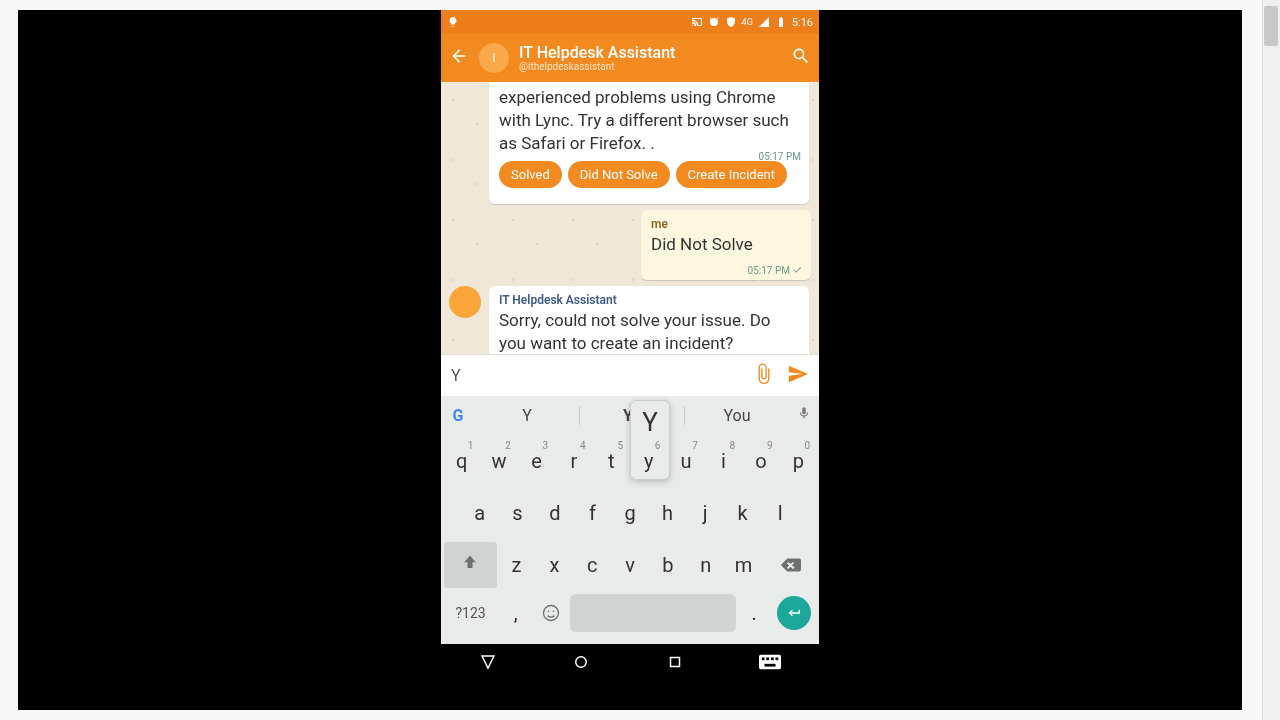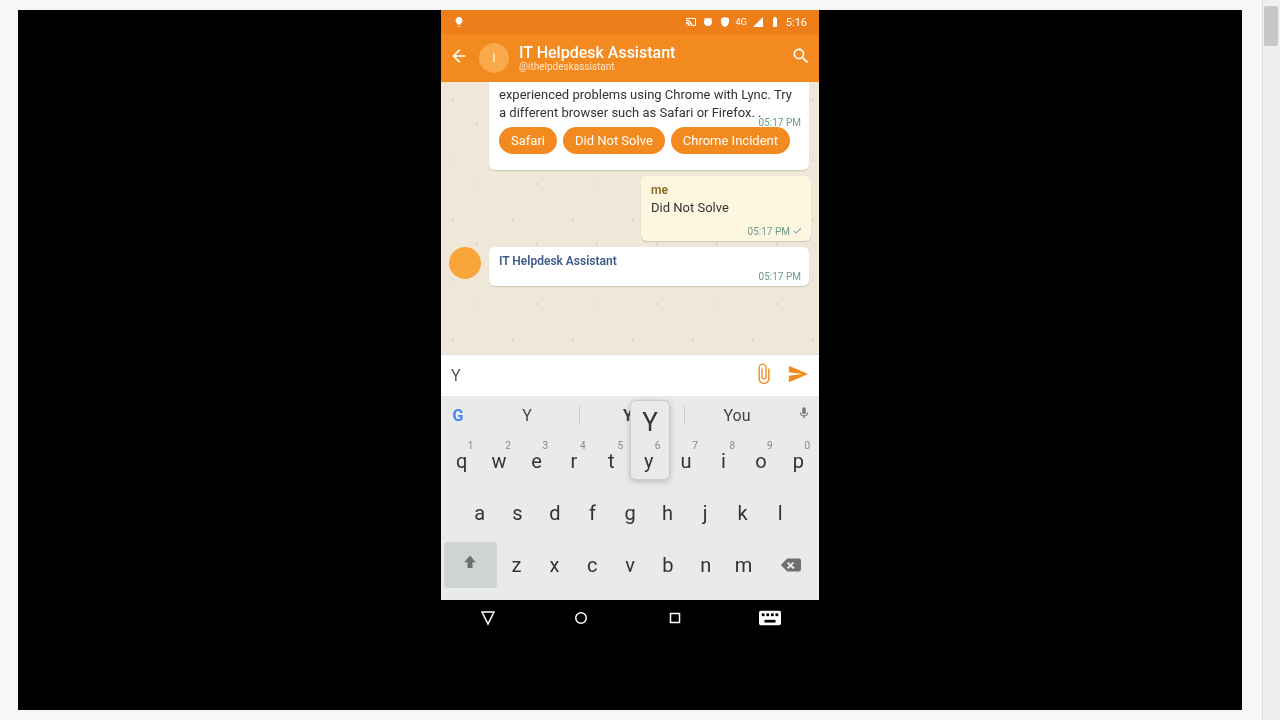--- a/index.html
+++ b/index.html
@@ -5,40 +5,40 @@
   *{box-sizing:border-box;margin:0;padding:0;font-family:Roboto,Arial,sans-serif}
   body{background:#f2f2f2;width:1280px;height:720px;overflow:hidden;position:relative}
   
   .desktop-bg{position:absolute;inset:0;background:#f7f7f7}
   .scrollbar{position:absolute;right:0;top:0;width:18px;height:720px;background:#efefef;border-left:1px solid #ddd}
   .scrollbar .track{width:100%;height:100%}
   .scrollbar .thumb{position:absolute;top:6px;right:2px;width:14px;height:40px;background:#c7c7c7;border-radius:2px}
   .black-stage{position:absolute;left:18px;top:10px;width:1224px;height:700px;background:#000}
   .phone{position:absolute;left:50%;top:0;transform:translateX(-50%);width:378px;background:#000}
   
-  .status{height:24px;background:#ee7e1a;display:flex;align-items:center;color:#fff;font-size:11px;padding:0 12px;justify-content:space-between}
+  .status{height:24px;background:#ee7e1a;display:flex;align-items:center;color:#fff;font-size:11px;padding:0 6px;justify-content:space-between}
   .status .right{display:flex;gap:5px;align-items:center}
   .status svg{width:12px;height:12px;fill:#fff}
   
   .actionbar{height:48px;background:#f28a1f;display:flex;align-items:center;color:#fff;padding:0 8px;gap:10px}
   .actionbar .back svg{width:20px;height:20px;fill:#fff}
   .actionbar .avatar{width:30px;height:30px;border-radius:50%;background:#f9a94a;display:flex;align-items:center;justify-content:center;color:#fff;font-size:12px}
   .actionbar .titles{flex:1;line-height:1.1}
   .actionbar .title{font-size:16px;font-weight:500;color:#fff}
   .actionbar .subtitle{font-size:10px;color:#ffe4c7}
   .actionbar .search svg{width:20px;height:20px;fill:#fff}
   
   .chat{height:272px;background:#efe8d8;position:relative;overflow:hidden;padding:0 6px}
   .chat .pattern{position:absolute;inset:0;opacity:.12;background-image:radial-gradient(circle at 20% 30%,#555 1px,transparent 1px),radial-gradient(circle at 60% 70%,#555 1px,transparent 1px);background-size:60px 60px}
   .bubble{position:relative;background:#fff;border-radius:6px;box-shadow:0 1px 1px rgba(0,0,0,.15);padding:7px 10px;margin:6px 0;max-width:320px}
   .bubble.assistant{margin-left:42px}
   .bubble.me{background:#fdf7e0;margin-left:auto;max-width:170px;margin-right:2px}
   .sender{font-size:12px;font-weight:600;color:#3e5a8a;margin-bottom:2px}
   .sender.mine{color:#8a6a1f}
-  .msg{font-size:13px;color:#333;line-height:1.35}
+  .msg{font-size:17px;color:#333;line-height:1.35}
   .time{font-size:10px;color:#6e9a8a;position:absolute;right:8px;bottom:4px}
   .check svg{width:11px;height:11px;fill:#6e9a8a;vertical-align:-1px;margin-left:2px}
   .qr-row{display:flex;gap:6px;margin-top:6px}
   .qr{background:#f28a1f;color:#fff;border-radius:18px;font-size:13px;padding:6px 12px;white-space:nowrap}
   .av-small{position:absolute;left:-40px;top:0;width:32px;height:32px;border-radius:50%;background:#f9a53a}
   .bubble.first{border-top-left-radius:0;border-top-right-radius:0;margin-top:0;padding-top:4px}
   .spacer-bottom{height:6px}
   
   .compose{height:42px;background:#fff;display:flex;align-items:center;padding:0 10px;gap:12px;border-top:1px solid #ddd}
   .compose .input{flex:1;color:#555;font-size:16px}
@@ -126,37 +126,38 @@
           </svg></div>
     </div>
 
     <div class="chat">
       <div class="pattern"></div>
 
       <div class="bubble assistant first" style="padding-bottom:16px">
         <div class="msg">experienced problems using Chrome with Lync.  Try a different browser such as Safari or Firefox.  .</div>
         <div class="time" style="bottom:42px">05:17 PM</div>
         <div class="qr-row">
-          <div class="qr">Safari</div>
+          <div class="qr">Solved</div>
           <div class="qr">Did Not Solve</div>
-          <div class="qr">Chrome Incident</div>
+          <div class="qr">Create Incident</div>
         </div>
       </div>
 
       <div class="bubble me" style="padding-bottom:24px;padding-right:54px">
         <div class="sender mine">me</div>
         <div class="msg">Did Not Solve</div>
         <div class="time"><span>05:17 PM</span><span class="check"><svg viewBox="0 0 24 24">
                 <path d="M9 16.2l-3.5-3.5L4 14.2 9 19.2 20 8.2l-1.5-1.5z"></path>
               </svg></span></div>
       </div>
 
       <div class="bubble assistant" style="padding-bottom:16px">
         <div class="av-small"></div>
         <div class="sender">IT Helpdesk Assistant</div>
+        <div class="msg">Sorry, could not solve your issue. Do you want to create an incident?</div>
         <div class="time">05:17 PM</div>
       </div>
       <div class="spacer-bottom"></div>
     </div>
 
     <div class="compose">
       <div class="input">Y</div>
       <div class="attach"><svg viewBox="0 0 24 24">
             <path d="M16.5 6v11a4.5 4.5 0 11-9 0V5a3 3 0 116 0v10a1.5 1.5 0 01-3 0V6H9v9a3 3 0 006 0V5a4.5 4.5 0 10-9 0v12a6 6 0 0012 0V6z"></path>
           </svg></div>
@@ -214,20 +215,41 @@
             <div class="key" style="flex: 1 1 0%;">b</div>
             <div class="key" style="flex: 1 1 0%;">n</div>
             <div class="key" style="flex: 1 1 0%;">m</div>
           </div>
         <div class="key del">
             <svg viewBox="0 0 24 24">
               <path d="M22 5H9l-7 7 7 7h13a2 2 0 002-2V7a2 2 0 00-2-2zm-4.6 10L15 16.4 12.6 14 10 16.4 8.6 15 11 12.6 8.6 10 10 8.6 12.6 11 15 8.6 16.4 10 14 12.4z"></path>
             </svg>
           </div>
       </div>
+      <div class="krow r4">
+        <div class="key sym">?123</div>
+        <div class="key">,</div>
+        <div class="key">
+            <svg width="20" height="20" viewBox="0 0 24 24" fill="none" stroke="#6e706f" stroke-width="1.6">
+              <circle cx="12" cy="12" r="9"></circle>
+              <circle cx="9" cy="10" r="1" fill="#6e706f" stroke="none"></circle>
+              <circle cx="15" cy="10" r="1" fill="#6e706f" stroke="none"></circle>
+              <path d="M8 15c1 1.3 2.4 2 4 2s3-.7 4-2"></path>
+            </svg>
+          </div>
+        <div class="key space"></div>
+        <div class="key">.</div>
+        <div class="key enter">
+            <div class="enter-btn">
+              <svg viewBox="0 0 24 24">
+                <path d="M19 7v4H7.8l2.6-2.6L9 7 4 12l5 5 1.4-1.4L7.8 13H21V7z"></path>
+              </svg>
+            </div>
+          </div>
+      </div>
     </div>
 
     <div class="navbar">
       <div><svg viewBox="0 0 24 24">
             <path d="M4 4l16 8-16 8z" transform="rotate(90 12 12)"></path>
           </svg></div>
       <div><svg viewBox="0 0 24 24">
             <circle cx="12" cy="12" r="7"></circle>
           </svg></div>
       <div><svg viewBox="0 0 24 24">

